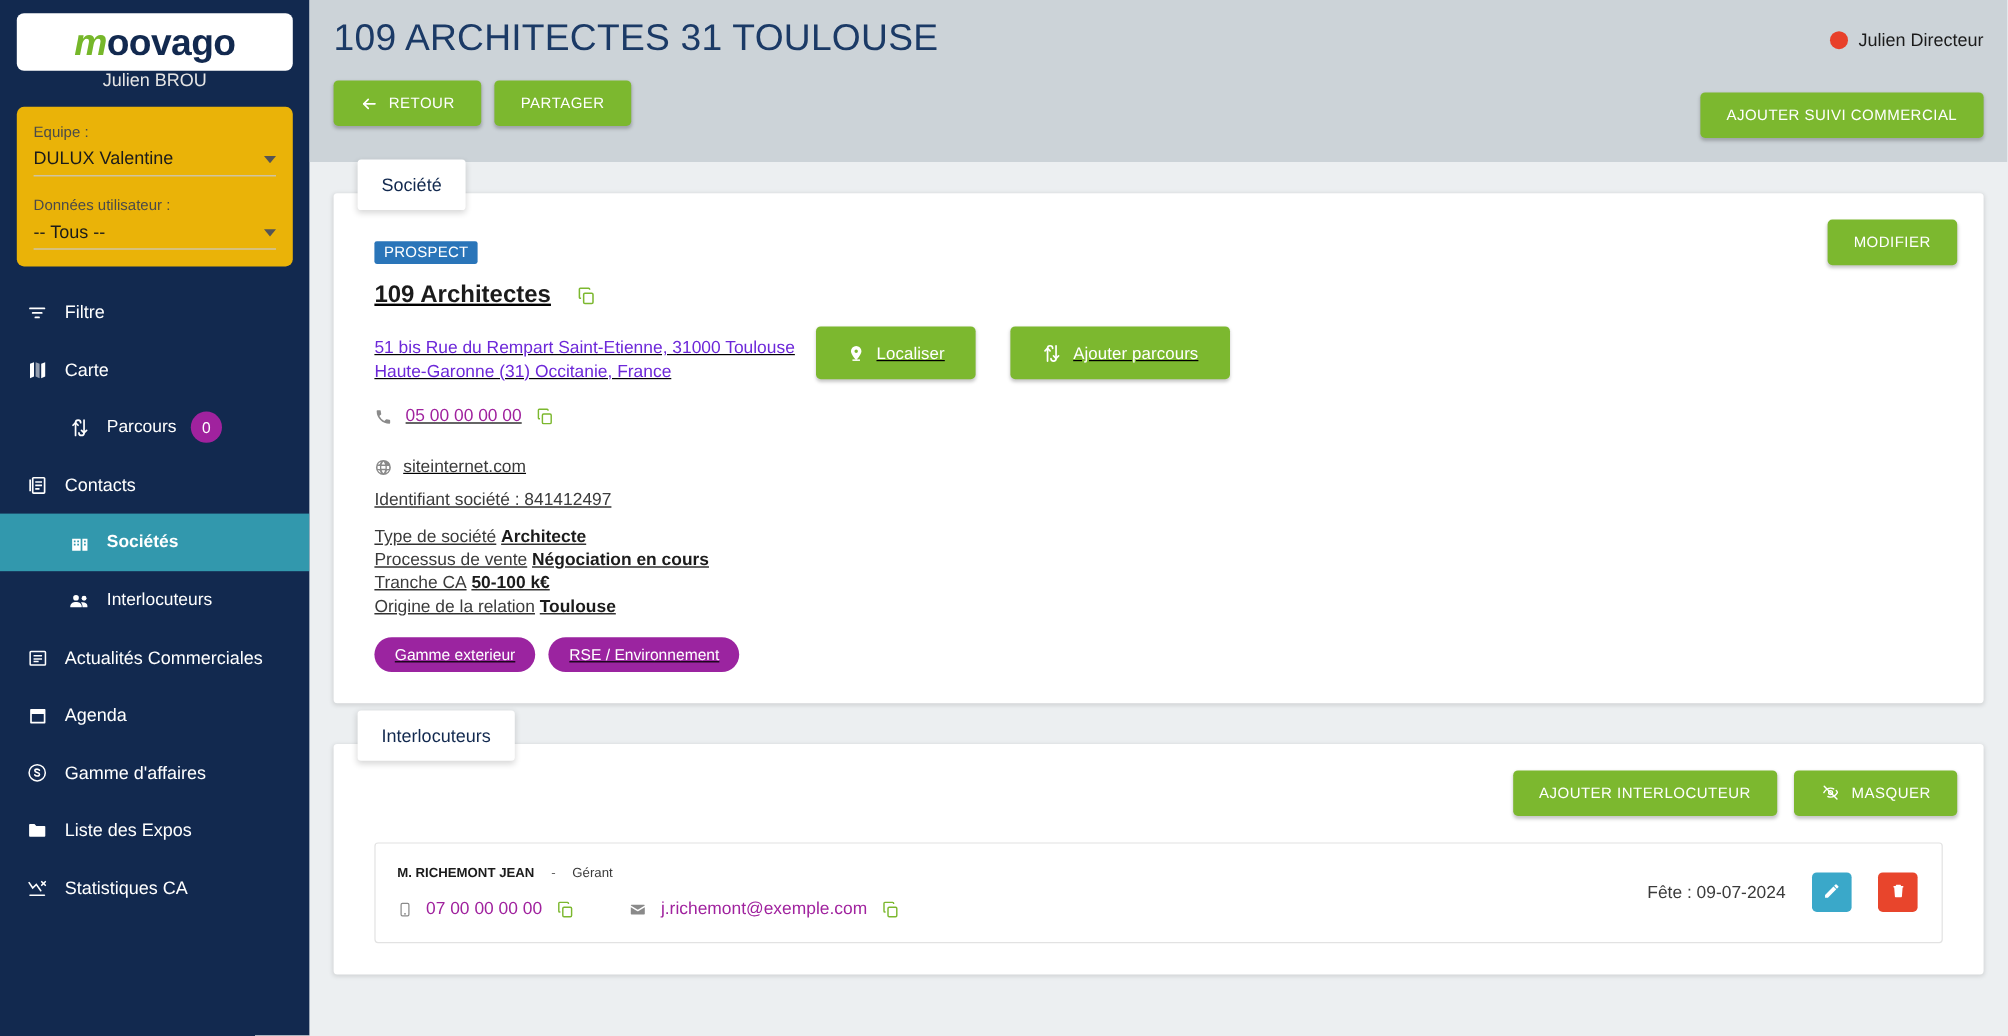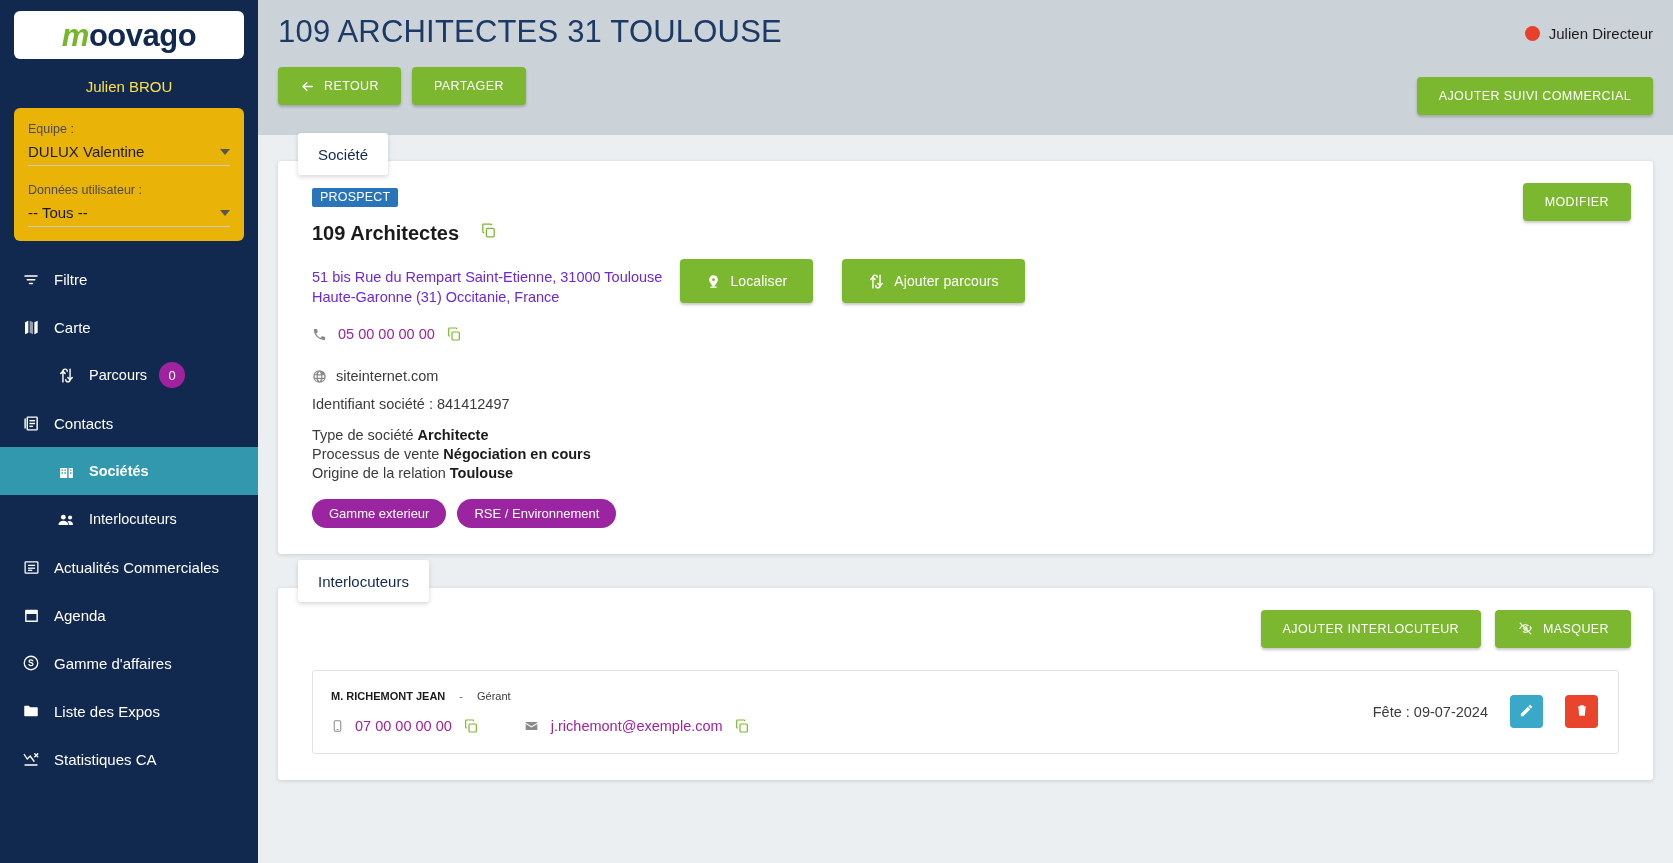--- a/index.html
+++ b/index.html
@@ -25,22 +25,22 @@
     height: 48px;
     display: flex; align-items: center; justify-content: center;
   }
   .logo-text {
     font-size: 31px; font-weight: 700; letter-spacing: -0.5px;
     line-height: 1;
   }
   .logo-m { color: #76b72a; font-style: italic; font-weight: 700; }
   .logo-rest { color: #12294f; }
   .user-name {
-    color: #fde047; text-align: center;
-    font-size: 15px; margin-top: 19px; font-weight: 400;
+    color: #e5e5e5; text-align: center;
+    font-size: 15px; margin-top: 0; font-weight: 400;
   }
   .filters-card {
     margin: 13px 14px 0 14px;
     background: #eab308;
     border-radius: 6px;
     padding: 14px 14px 14px 14px;
   }
   .filter-label {
     font-size: 12.5px; color: #4a4a4a; margin-bottom: 7px;
   }
@@ -142,32 +142,32 @@
     top: -28px; left: 20px;
     background: #ffffff;
     box-shadow: 0 2px 5px rgba(0,0,0,0.16);
     border-radius: 3px;
     padding: 13px 20px 12px 20px;
     font-size: 15px;
     color: #12294f;
     font-weight: 500;
     z-index: 3;
   }
-  .card-body { padding: 26px 34px 26px 34px; }
+  .card-body { padding: 40px 34px 26px 34px; text-decoration: underline; }
 
   .tag-prospect {
     display: inline-block;
     background: #2a75b9; color: #ffffff;
     font-size: 12.5px;
     padding: 2px 8px 3px 8px;
     border-radius: 2px;
     letter-spacing: 0.2px;
   }
   .company-name-row {
-    display: flex; gap: 21px;
+    display: flex; align-items: center; gap: 21px;
     margin-top: 15px;
   }
   .company-name { font-size: 20px; font-weight: 700; color: #1b1b1b; }
   .copy-ico { cursor: pointer; display: inline-flex; }
   .addr-row { display: flex; align-items: flex-start; margin-top: 23px; }
   .addr {
     font-size: 14.5px; color: #6d28d9; line-height: 1.35;
     max-width: 370px;
   }
   .addr-buttons { display: flex; gap: 29px; margin-left: 18px; margin-top: -9px; }
@@ -478,20 +478,21 @@
                 </svg>
             </span>
             <span class="web-text">siteinternet.com</span>
           </div>
 
           <div class="ident-row">Identifiant société : 841412497</div>
 
           <div class="kv-list">
             <div class="kv"><span>Type de société</span><b>Architecte</b></div>
             <div class="kv"><span>Processus de vente</span><b>Négociation en cours</b></div>
+            <div class="kv"><span>Tranche CA</span><b>50-100 k€</b></div>
             <div class="kv"><span>Origine de la relation</span><b>Toulouse</b></div>
           </div>
 
           <div class="chips">
             <span class="chip">Gamme exterieur</span>
             <span class="chip">RSE / Environnement</span>
           </div>
         </div>
       </section>
 

